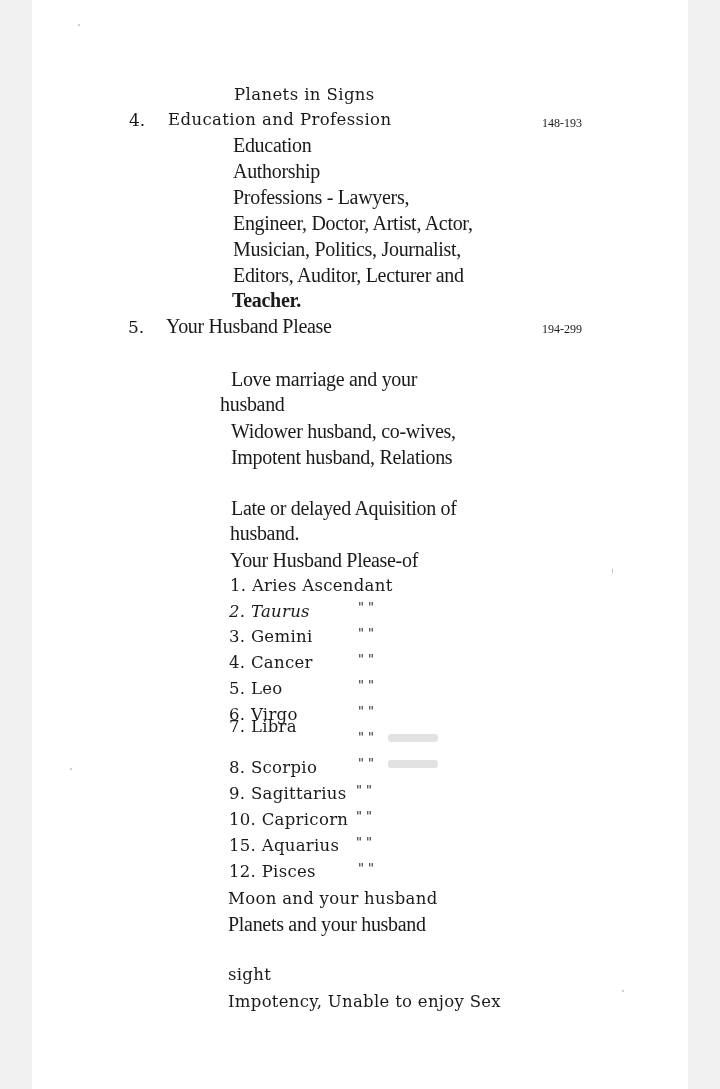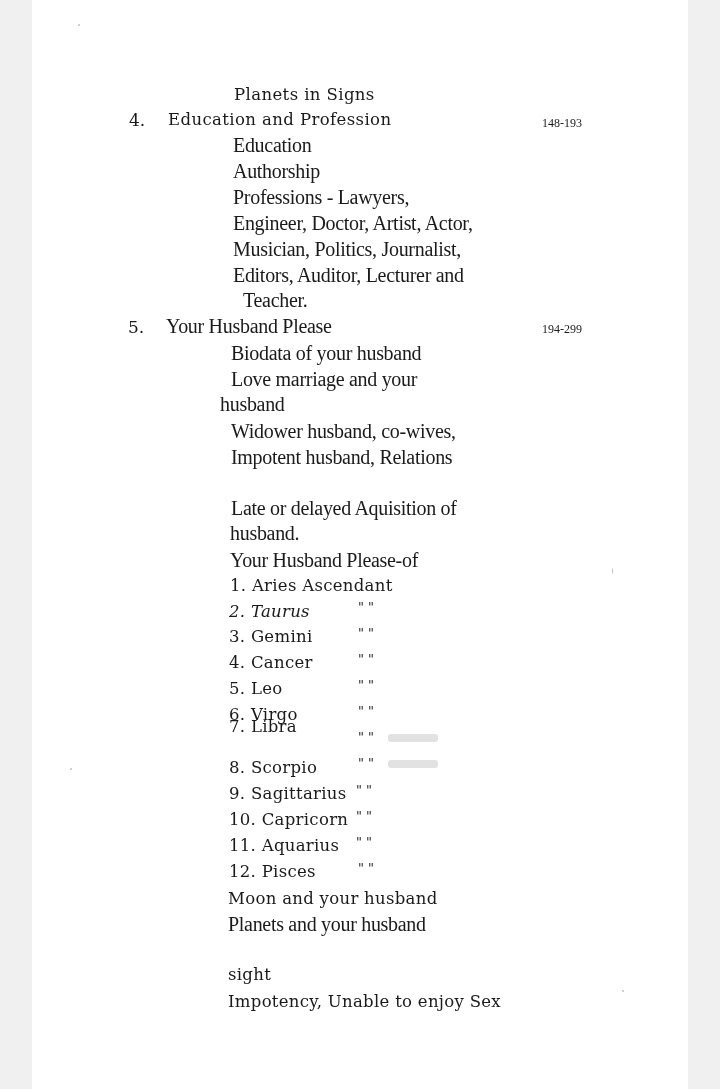--- a/index.html
+++ b/index.html
@@ -66,27 +66,26 @@
   <div class="num" style="left:97px; top:109px;">4.</div>
   <div class="line heading" style="left:136px; top:109px;">Education and Profession</div>
   <div class="pages" style="left:510px; top:112px;">148-193</div>
 
   <div class="line sub" style="left:201px; top:134px;">Education</div>
   <div class="line sub" style="left:201px; top:160px;">Authorship</div>
   <div class="line sub" style="left:201px; top:186px;">Professions - Lawyers,</div>
   <div class="line sub" style="left:201px; top:212px;">Engineer, Doctor, Artist, Actor,</div>
   <div class="line sub" style="left:201px; top:238px;">Musician, Politics, Journalist,</div>
   <div class="line sub" style="left:201px; top:264px;">Editors, Auditor, Lecturer and</div>
-  <div class="line sub" style="left:211px; top:289px;">Teacher.</div>
+  <div class="line sub" style="left:200px; top:289px;font-weight:bold;">Teacher.</div>
 
   <div class="num" style="left:96px; top:316px;">5.</div>
   <div class="line sub" style="left:134px; top:315px;">Your Husband Please</div>
   <div class="pages" style="left:510px; top:318px;">194-299</div>
 
-  <div class="line sub" style="left:199px; top:342px;">Biodata of your husband</div>
   <div class="line sub" style="left:199px; top:368px;">Love marriage and your</div>
   <div class="line sub" style="left:188px; top:393px;">husband</div>
   <div class="line sub" style="left:199px; top:420px;">Widower husband, co-wives,</div>
   <div class="line sub" style="left:199px; top:446px;">Impotent husband, Relations</div>
   <div class="line sub" style="left:199px; top:497px;">Late or delayed Aquisition of</div>
   <div class="line sub" style="left:198px; top:522px;">husband.</div>
   <div class="line sub" style="left:198px; top:549px;">Your Husband Please-of</div>
 
   <div class="line sign" style="left:198px; top:575px;">1. Aries Ascendant</div>
 
@@ -110,21 +109,21 @@
 
   <div class="line sign" style="left:197px; top:757px;">8. Scorpio</div>
   <div class="ditto" style="left:326px; top:753px;">"   "</div>
 
   <div class="line sign" style="left:197px; top:783px;">9. Sagittarius</div>
   <div class="ditto" style="left:324px; top:780px;">"   "</div>
 
   <div class="line sign" style="left:197px; top:809px;">10. Capricorn</div>
   <div class="ditto" style="left:324px; top:806px;">"   "</div>
 
-  <div class="line sign" style="left:197px; top:835px;">11. Aquarius</div>
+  <div class="line sign" style="left:197px; top:835px;">15. Aquarius</div>
   <div class="ditto" style="left:324px; top:832px;">"   "</div>
 
   <div class="line sign" style="left:197px; top:861px;">12. Pisces</div>
   <div class="ditto" style="left:326px; top:858px;">"   "</div>
 
   <div class="line sign" style="left:196px; top:888px;">Moon and your husband</div>
   <div class="line sub" style="left:196px; top:913px;">Planets and your husband</div>
   <div class="line sign" style="left:196px; top:964px;">sight</div>
   <div class="line sign" style="left:196px; top:991px;">Impotency, Unable to enjoy Sex</div>
 

